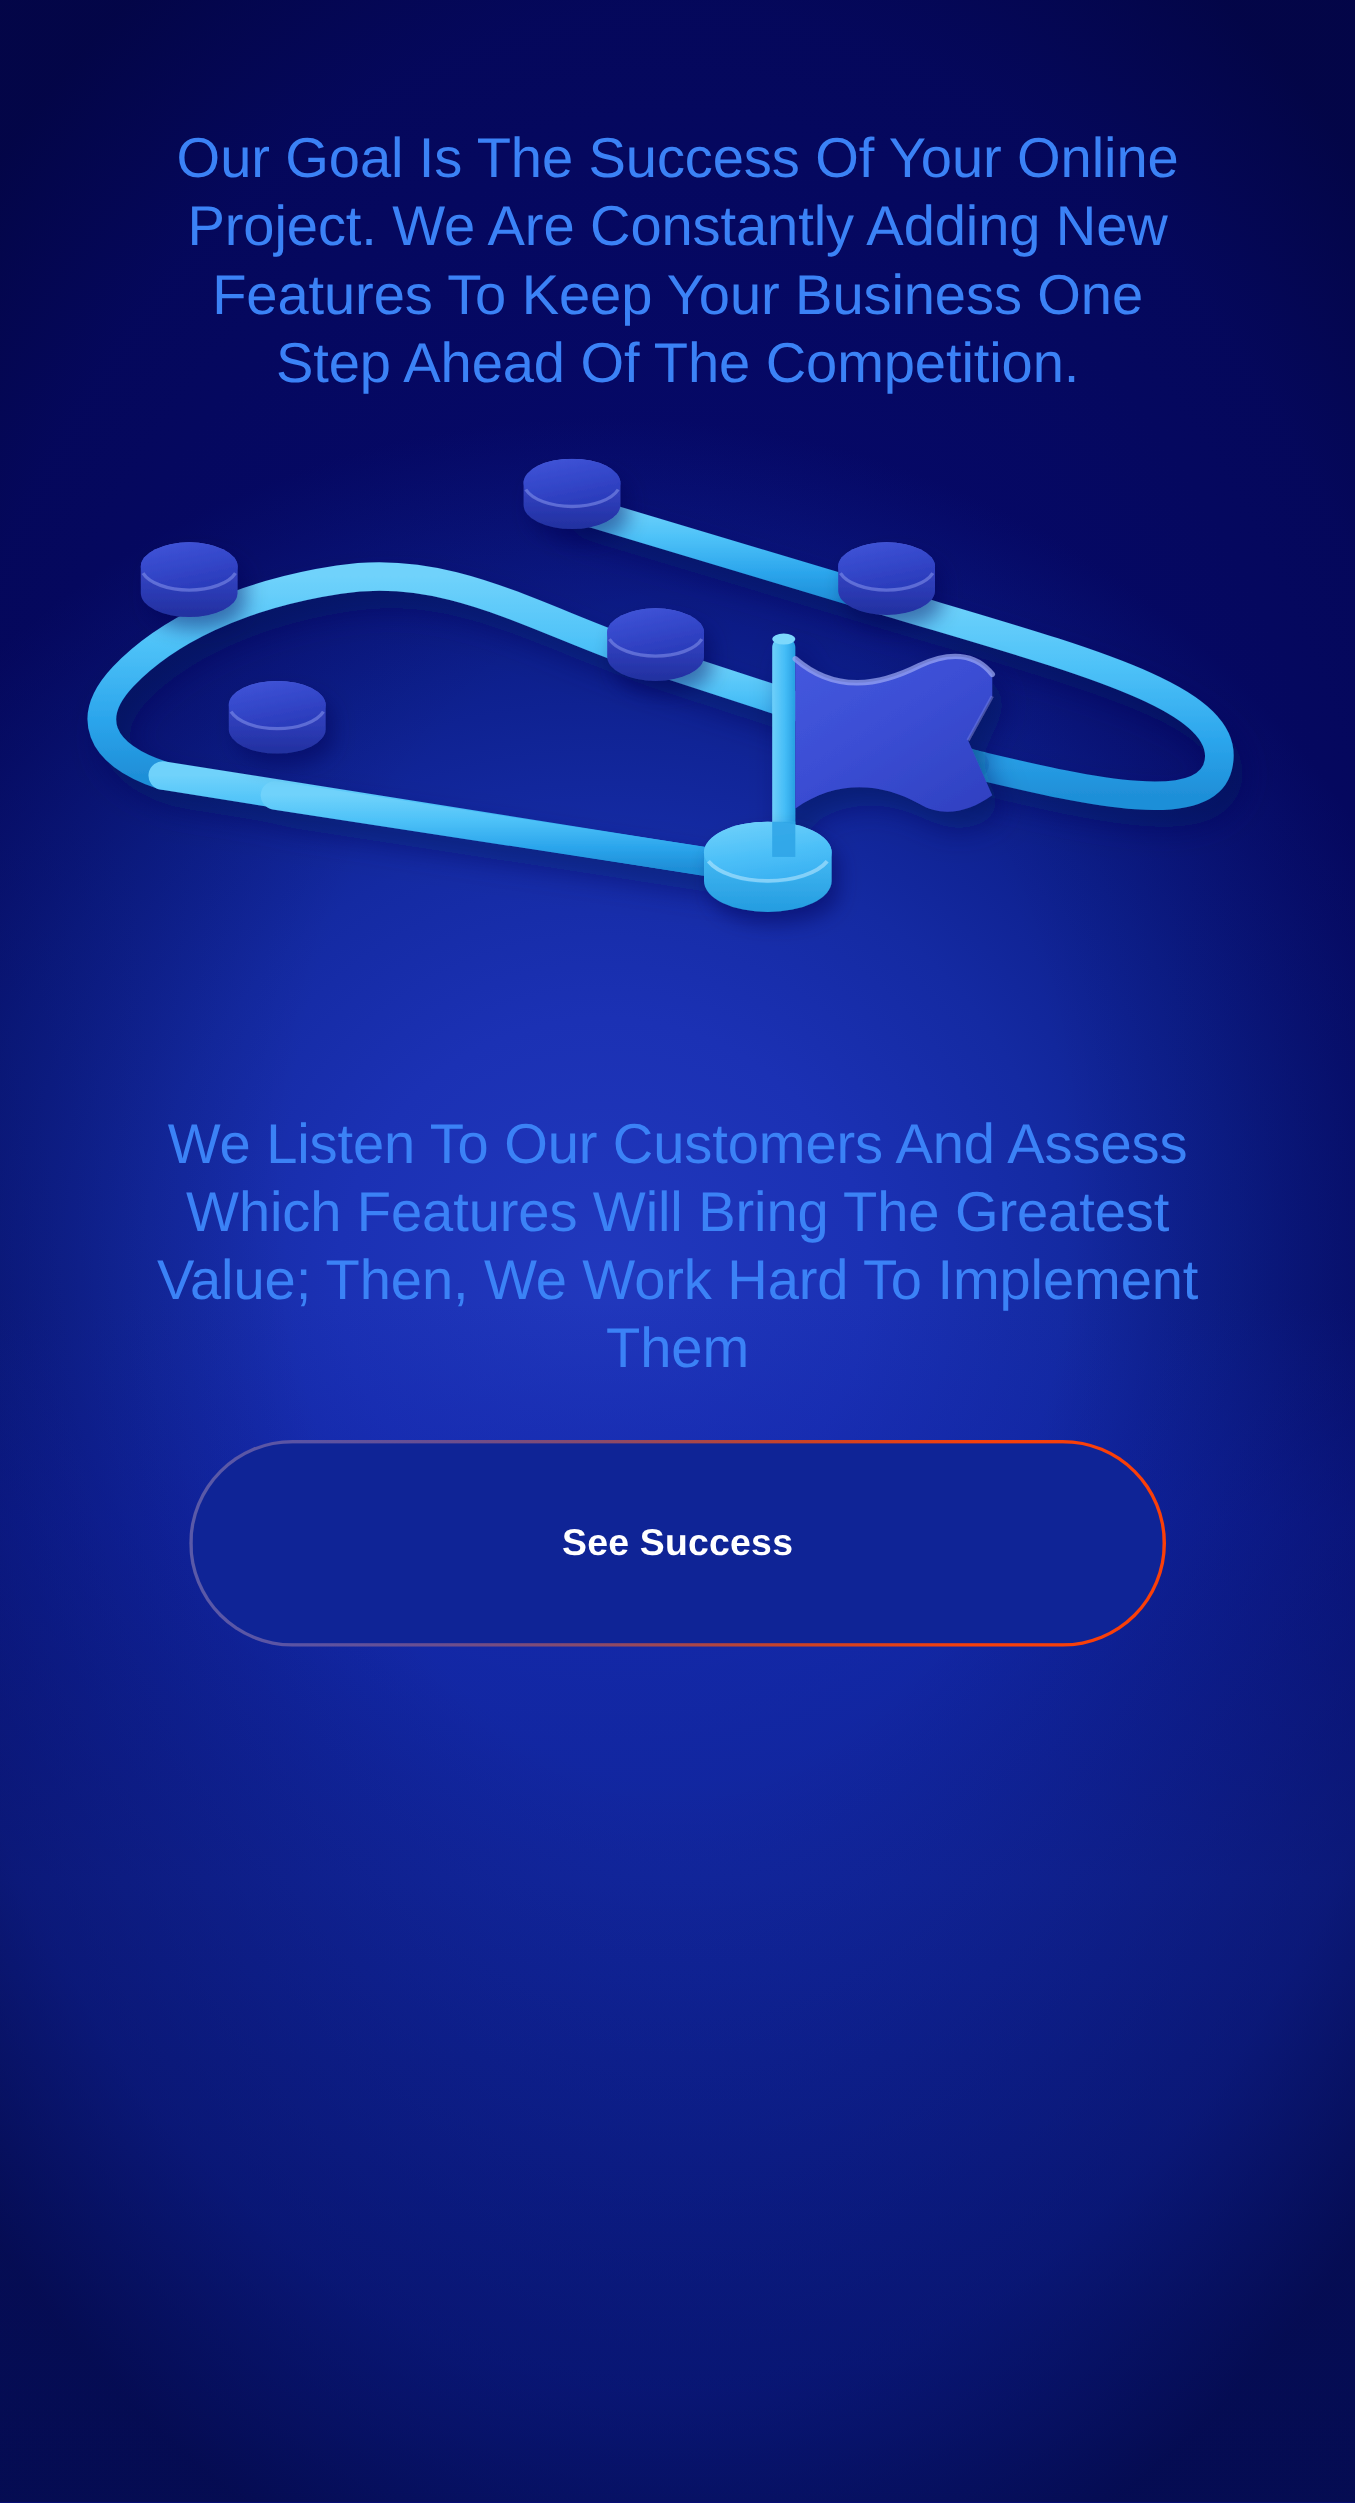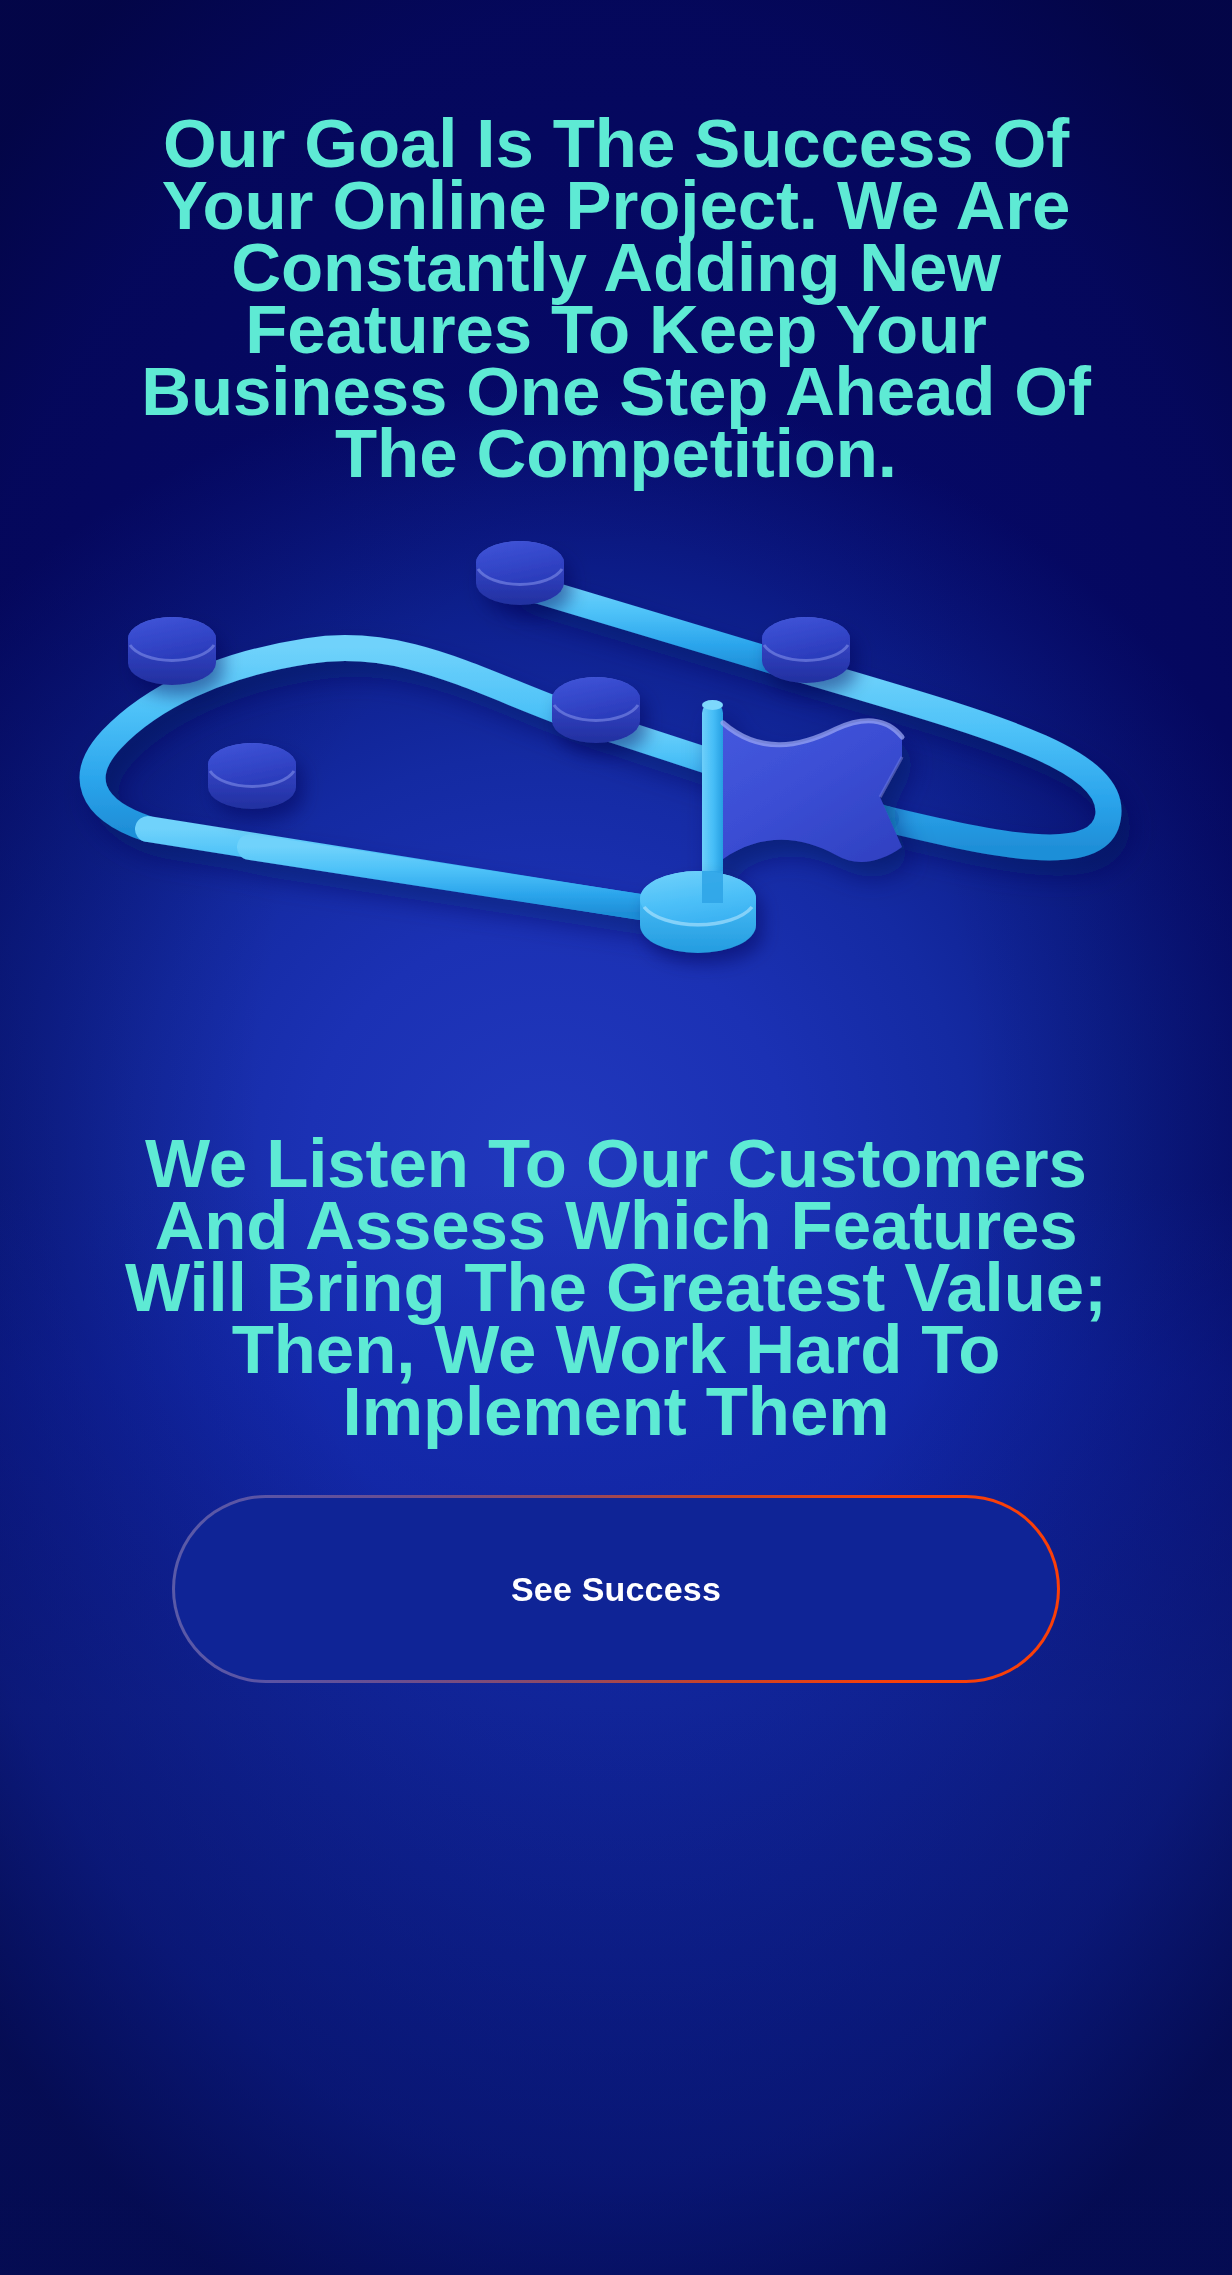--- a/index.html
+++ b/index.html
@@ -62,23 +62,23 @@
     position:relative;
     width:1232px;
     height:2275px;
     display:flex;
     flex-direction:column;
     align-items:center;
   }
 
   
   .headline {
-    color:#5eead4;
-    font-weight:700;
-    font-size:69px;
+    color:#3b82f6;
+    font-weight:400;
+    font-size:51px;
     line-height:62px;
     letter-spacing:-0.1px;
     text-align:center;
     width:960px;
   }
   .headline-top { margin-top:113px; }
   .headline-bottom { margin-top:0px; width:1010px; }
 
   
   .illustration-wrap {

